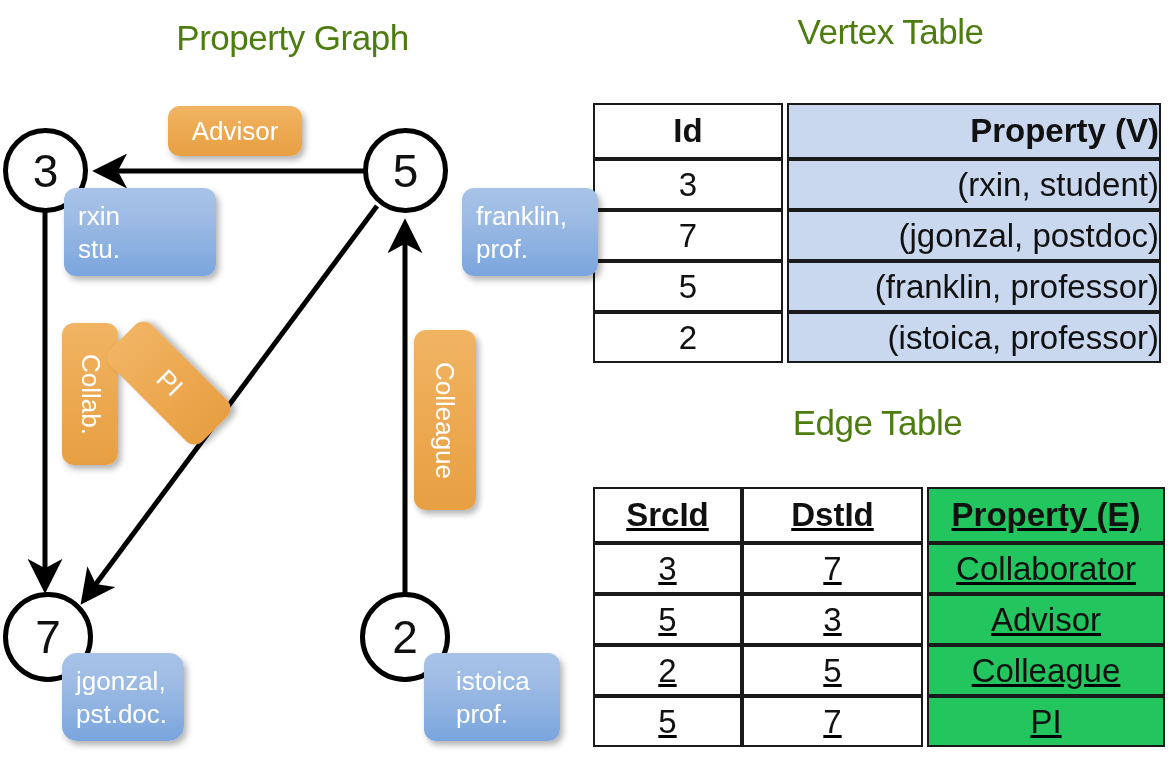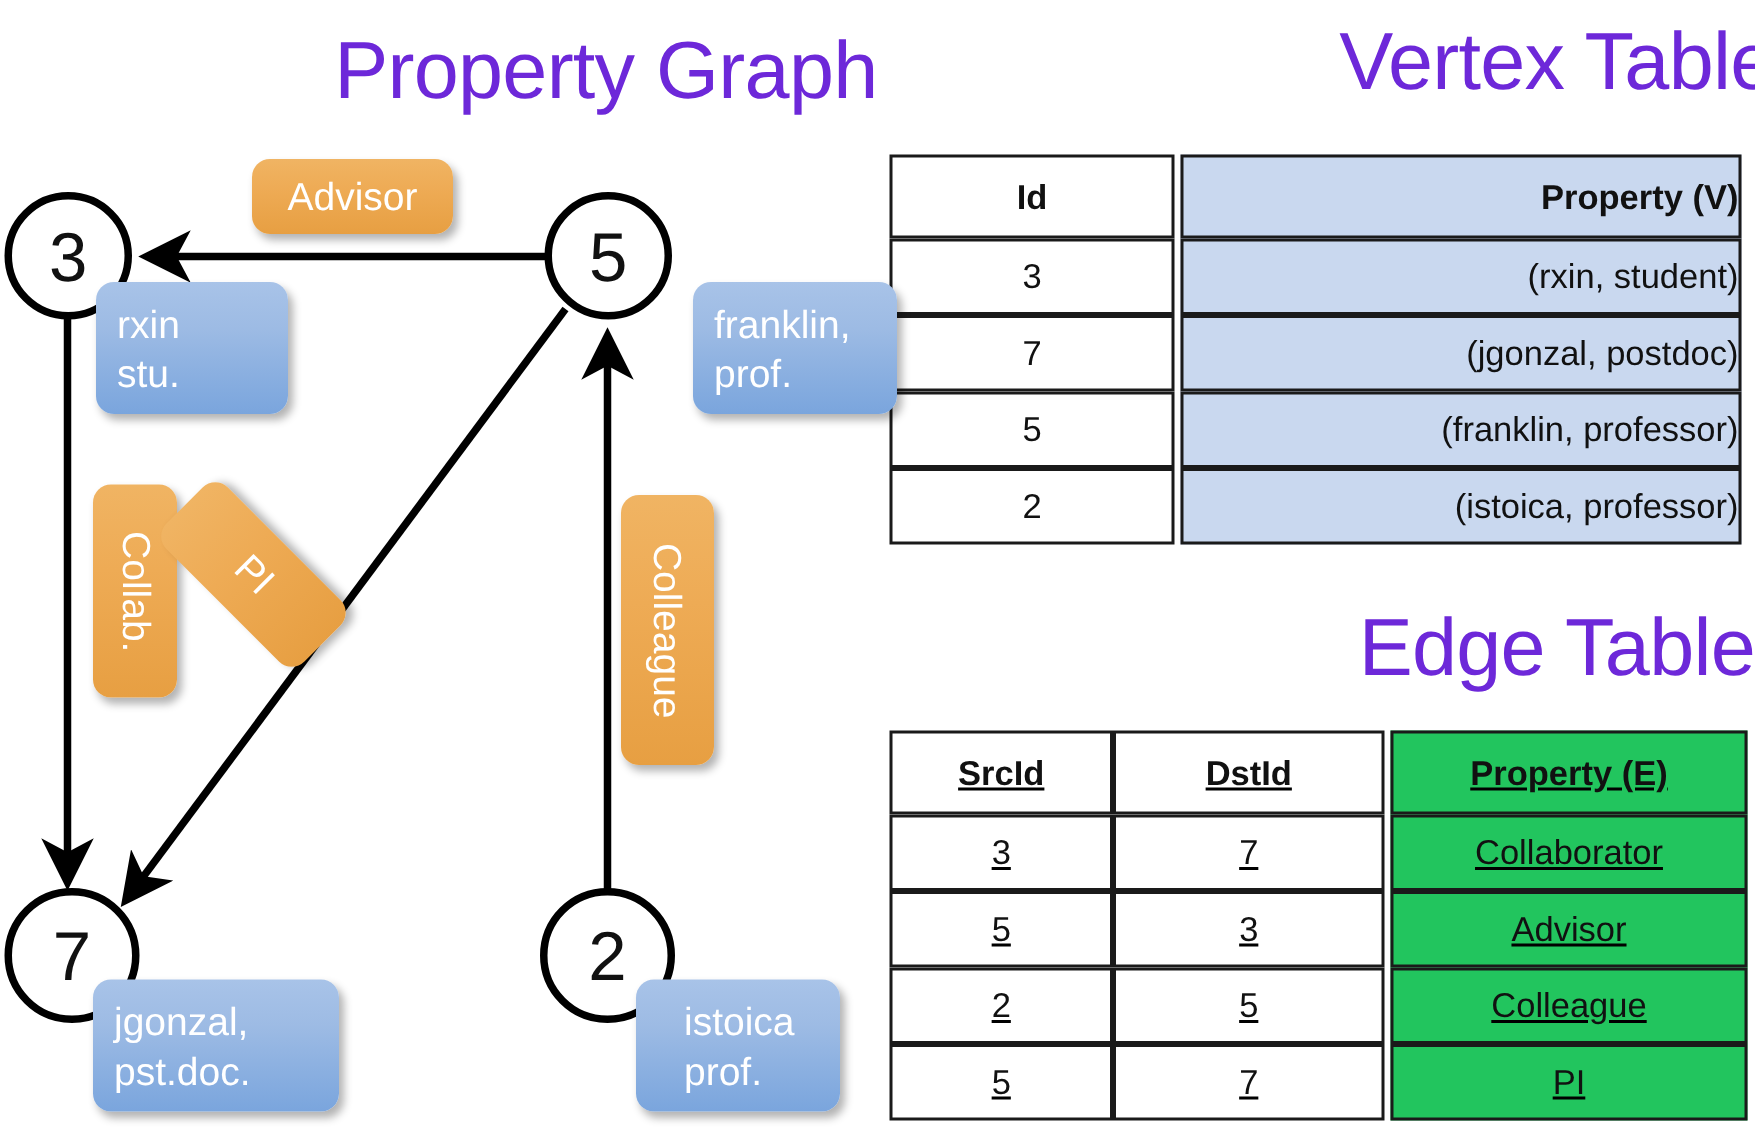--- a/index.html
+++ b/index.html
@@ -14,25 +14,25 @@
     overflow: hidden;
     font-family: "Liberation Sans", sans-serif;
     color: #000000;
   }
 
   
   .big-title {
     position: absolute;
     font-family: "Liberation Sans", sans-serif;
     font-weight: 300;
-    font-size: 54px;
+    font-size: 35px;
     letter-spacing: -0.5px;
-    color: #6d28d9;
+    color: #4d7c0f;
     white-space: nowrap;
-    text-align: right;
+    text-align: center;
     line-height: 1;
   }
   #title-property-graph { left: 0; top: 20px; width: 585px; }
   #title-vertex-table   { left: 598px; top: 14px; width: 585px; }
   #title-edge-table     { left: 585px; top: 405px; width: 585px; }
 
   
   #graph-panel {
     position: absolute;
     left: 0; top: 0;
@@ -102,21 +102,21 @@
     position: absolute;
     border-collapse: separate;
     border-spacing: 0;
     font-family: "Liberation Sans", sans-serif;
     table-layout: fixed;
   }
   .tbl td, .tbl th {
     border: 2px solid #1a1a1a;
     text-align: center;
     font-weight: 400;
-    font-size: 23px;
+    font-size: 33px;
     color: #111;
     padding: 0;
     height: 47px;
     background: #ffffff;
   }
   .tbl th { font-weight: 700; height: 52px; }
   td.prop-v, th.prop-v { background: #c9d8ef; text-align: right; }
   td.prop-e, th.prop-e { background: #22c55e; }
   .gapcol { border: none !important; background: transparent !important; width: 4px; }
 
@@ -152,25 +152,25 @@
   <div class="vnode" style="left:363px; top:128px; width:85px; height:85px;">
     <span>5</span>
   </div>
   <div class="vnode" style="left:3px;  top:592px; width:90px; height:90px;">
     <span>7</span>
   </div>
   <div class="vnode" style="left:360px; top:592px; width:90px; height:90px;">
     <span>2</span>
   </div>
 
-  <div class="prop-box" style="left:64px;  top:188px; width:128px; height:88px;">rxin
+  <div class="prop-box" style="left:64px;  top:188px; width:152px; height:88px;">rxin
 stu.</div>
   <div class="prop-box" style="left:424px; top:188px; width:136px; height:88px;margin-left:38px;">franklin,
 prof.</div>
-  <div class="prop-box" style="left:62px;  top:653px; width:164px; height:88px;">jgonzal,
+  <div class="prop-box" style="left:62px;  top:653px; width:122px; height:88px;border-radius:15px;">jgonzal,
 pst.doc.</div>
   <div class="prop-box" style="left:424px; top:653px; width:136px; height:88px;padding-left:32px;">istoica
 prof.</div>
 
   <div class="edge-label" style="left:168px; top:106px; width:134px; height:50px;">
     <span class="lbl-text">Advisor</span>
   </div>
 
   <div class="edge-label rot90" style="left:62px; top:323px; width:56px; height:142px;">
     <span class="lbl-text">Collab.</span>

